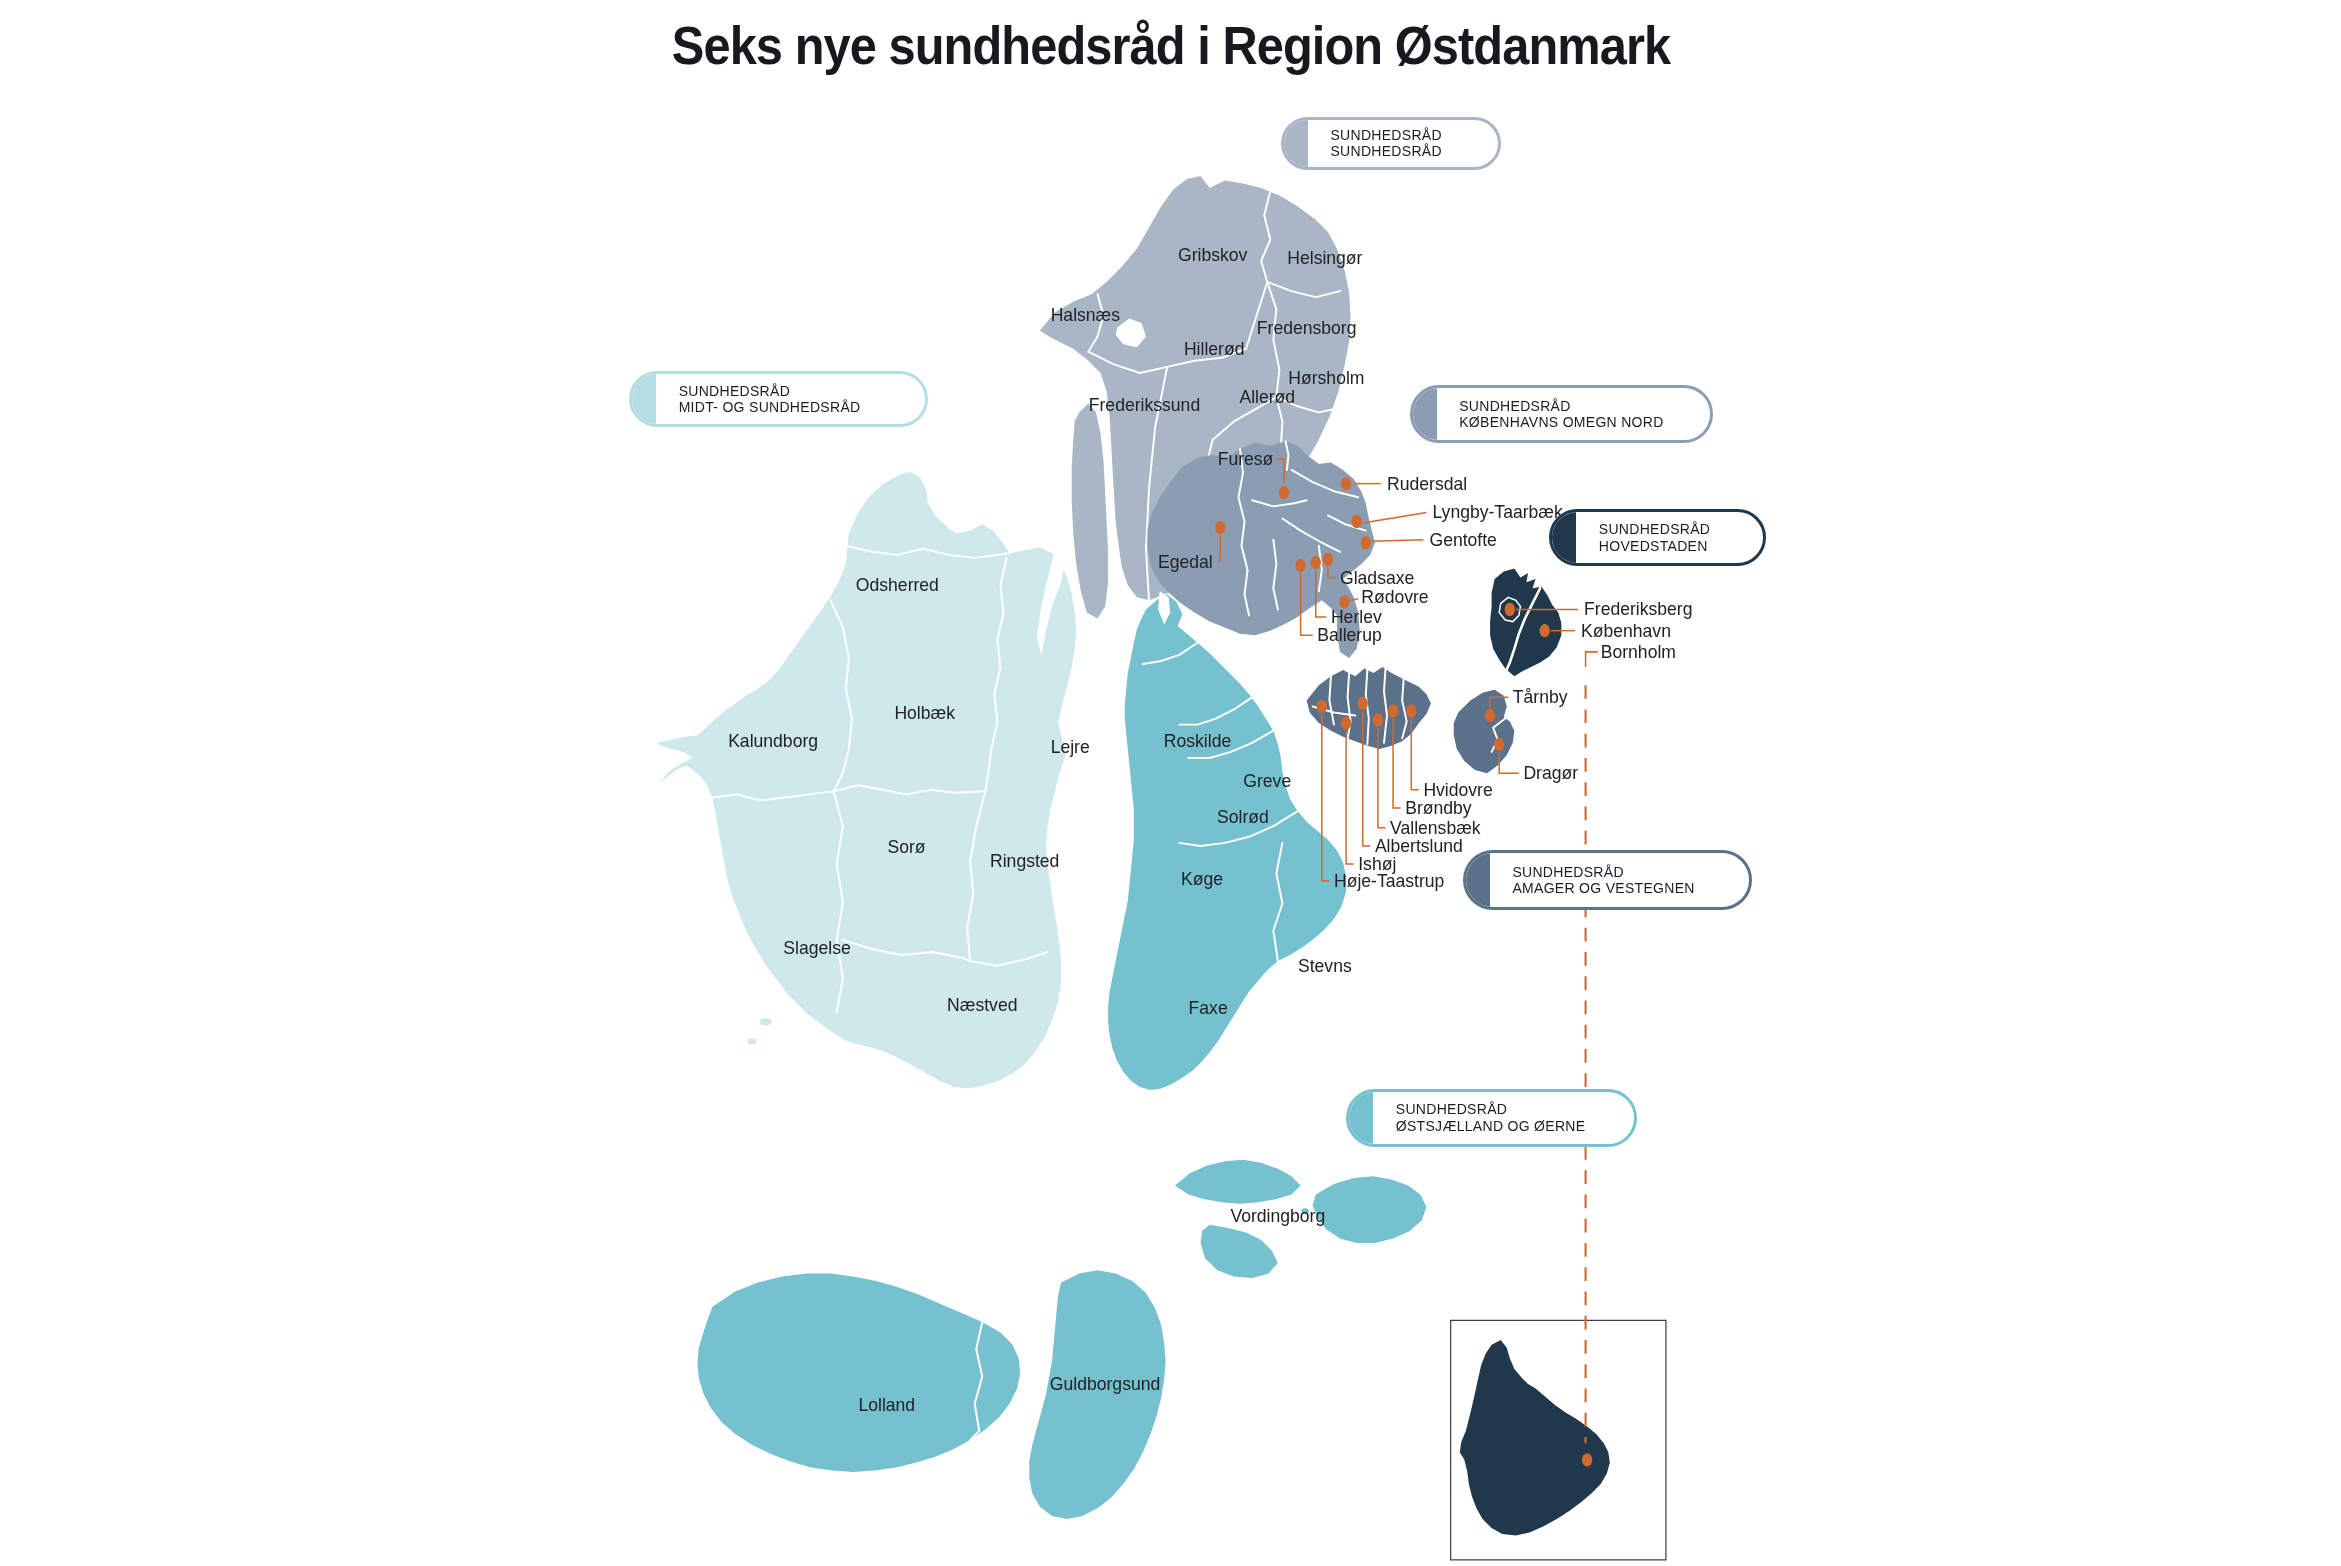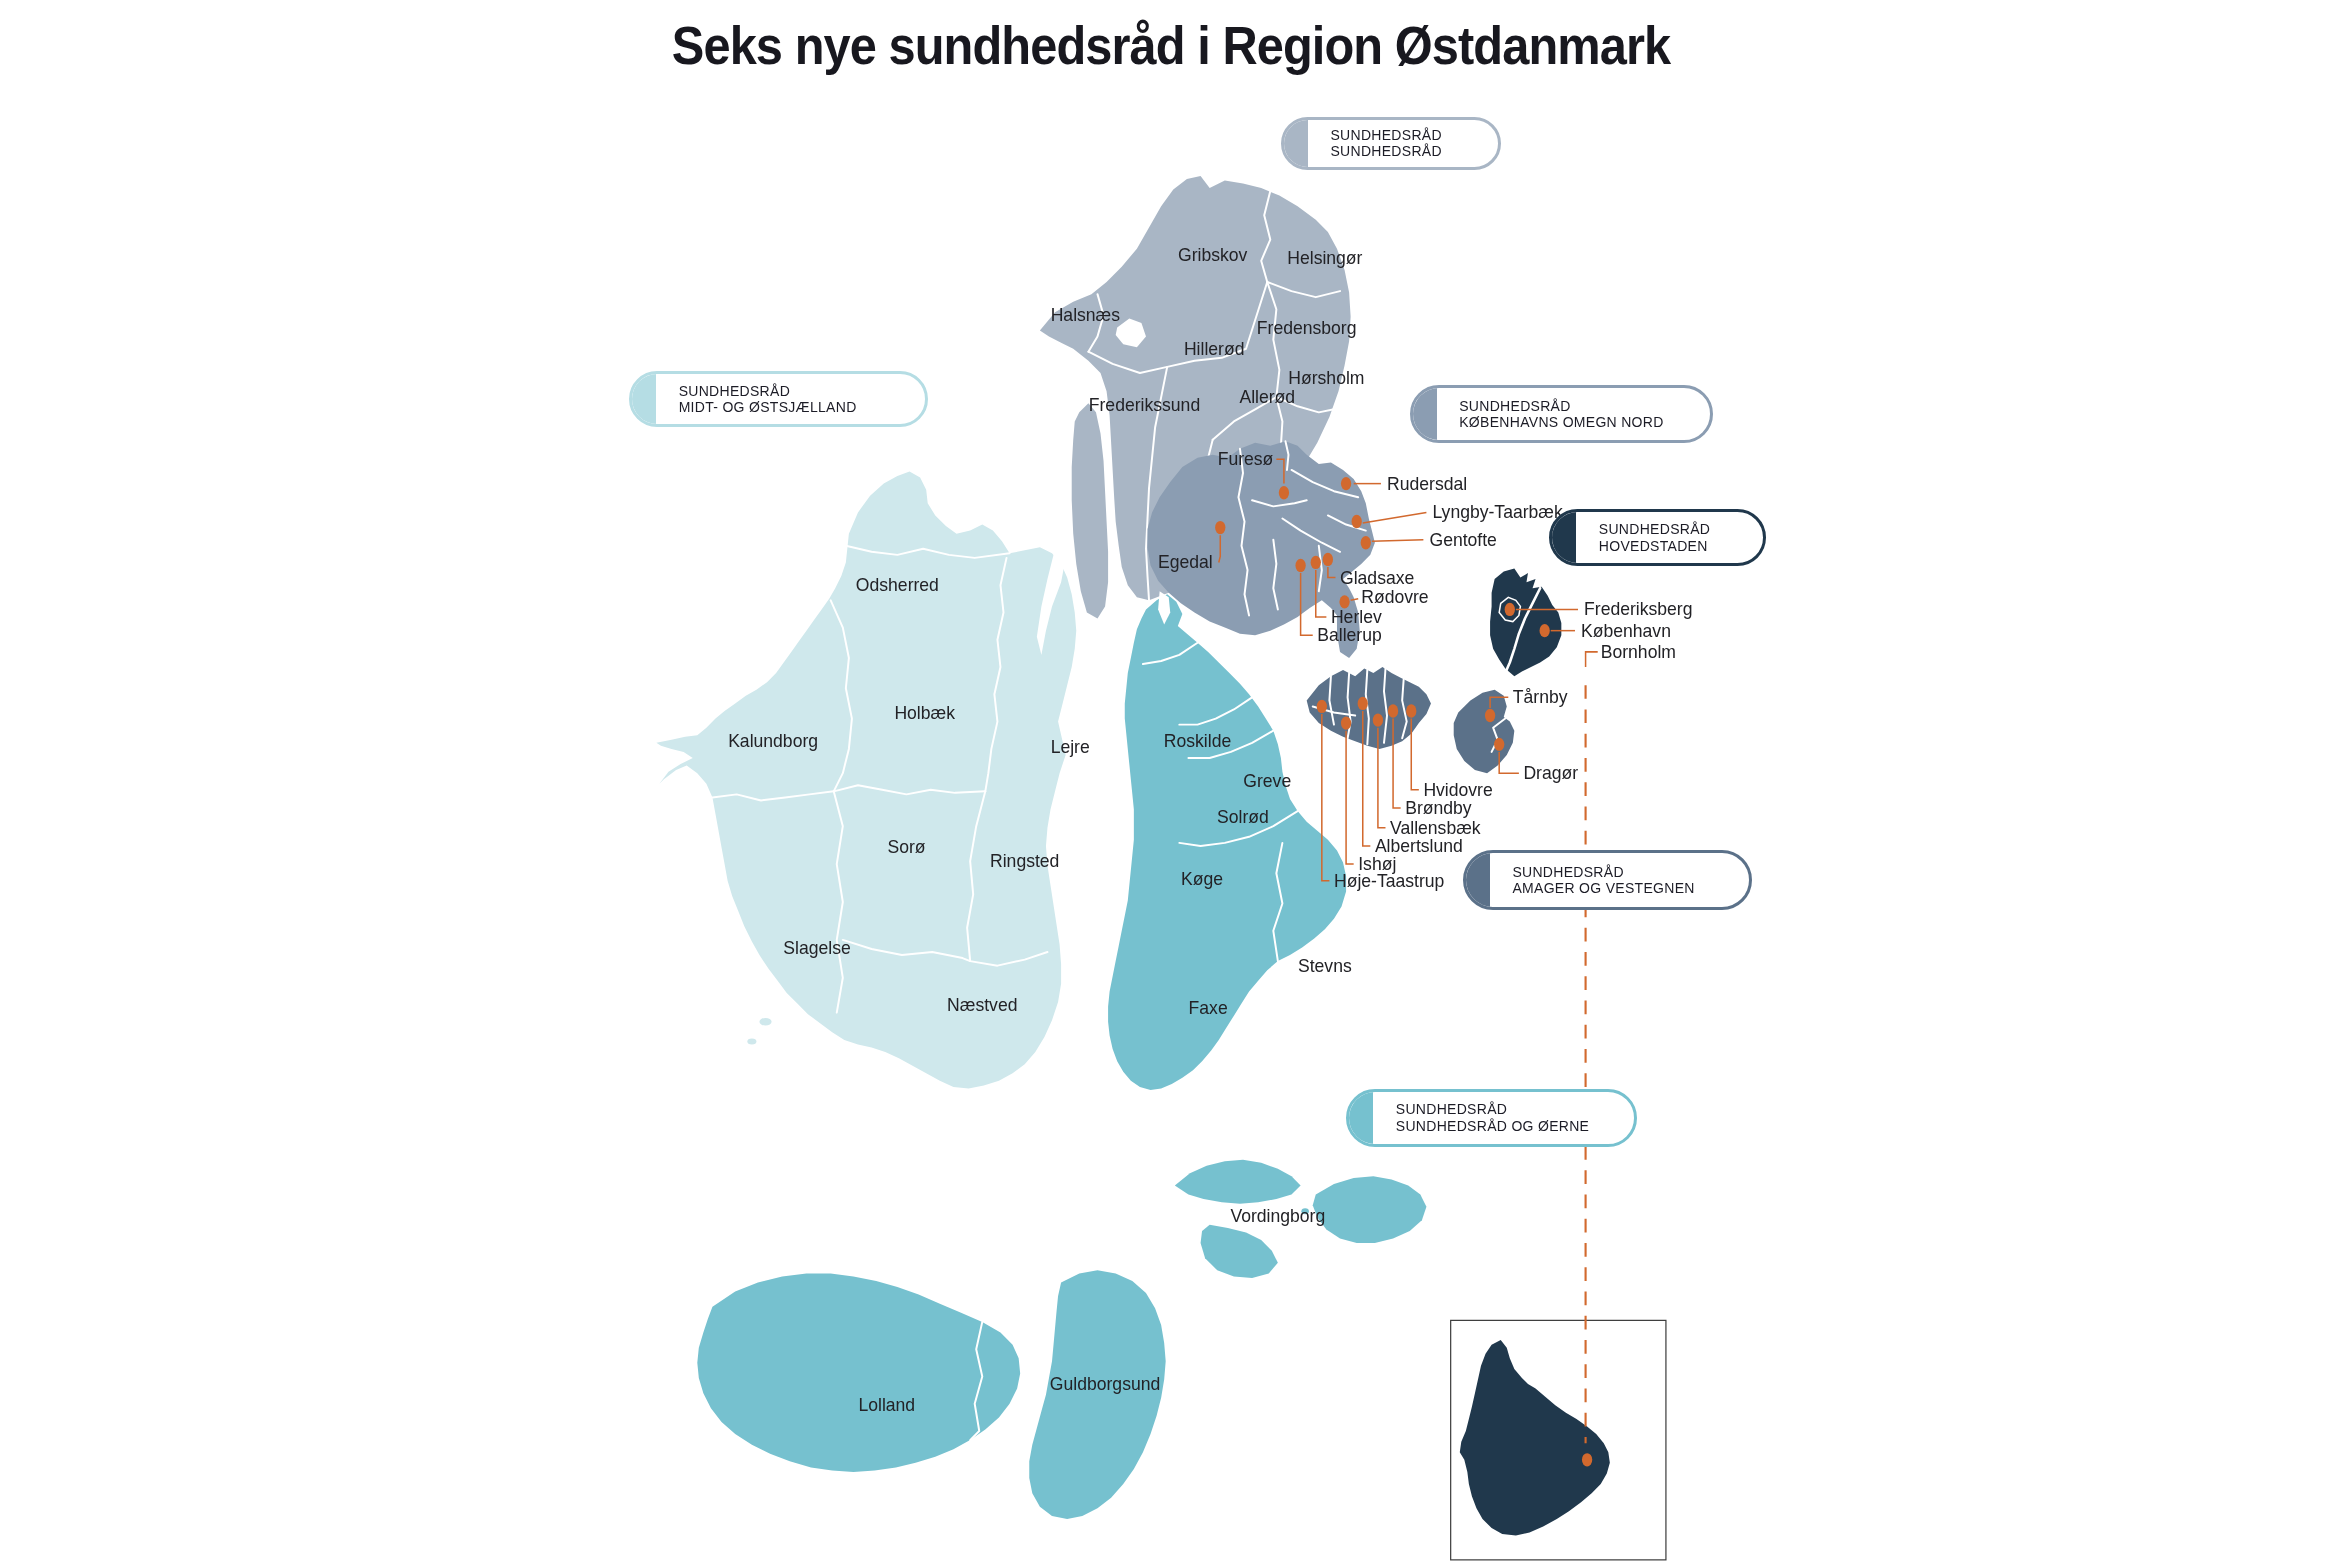--- a/index.html
+++ b/index.html
@@ -216,21 +216,21 @@
     <div class="tab"></div>
     <div class="text">
         <span>SUNDHEDSRÅD</span>
         <span>SUNDHEDSRÅD</span>
       </div>
   </div>
   <div class="badge b-midt" style="left:26.86%;top:23.72%;width:12.75%;height:3.55%;">
     <div class="tab"></div>
     <div class="text">
         <span>SUNDHEDSRÅD</span>
-        <span>MIDT- OG ØSTSJÆLLAND</span>
+        <span>MIDT- OG SUNDHEDSRÅD</span>
       </div>
   </div>
   <div class="badge b-omegn" style="left:60.19%;top:24.59%;width:12.94%;height:3.72%;">
     <div class="tab"></div>
     <div class="text">
         <span>SUNDHEDSRÅD</span>
         <span>KØBENHAVNS OMEGN NORD</span>
       </div>
   </div>
   <div class="badge b-hoved" style="left:66.15%;top:32.53%;width:9.26%;height:3.62%;">
@@ -244,17 +244,17 @@
     <div class="tab"></div>
     <div class="text">
         <span>SUNDHEDSRÅD</span>
         <span>AMAGER OG VESTEGNEN</span>
       </div>
   </div>
   <div class="badge b-oest" style="left:57.48%;top:69.51%;width:12.43%;height:3.72%;">
     <div class="tab"></div>
     <div class="text">
         <span>SUNDHEDSRÅD</span>
-        <span>SUNDHEDSRÅD OG ØERNE</span>
+        <span>ØSTSJÆLLAND OG ØERNE</span>
       </div>
   </div>
 </div>
 
 
 </body></html>

